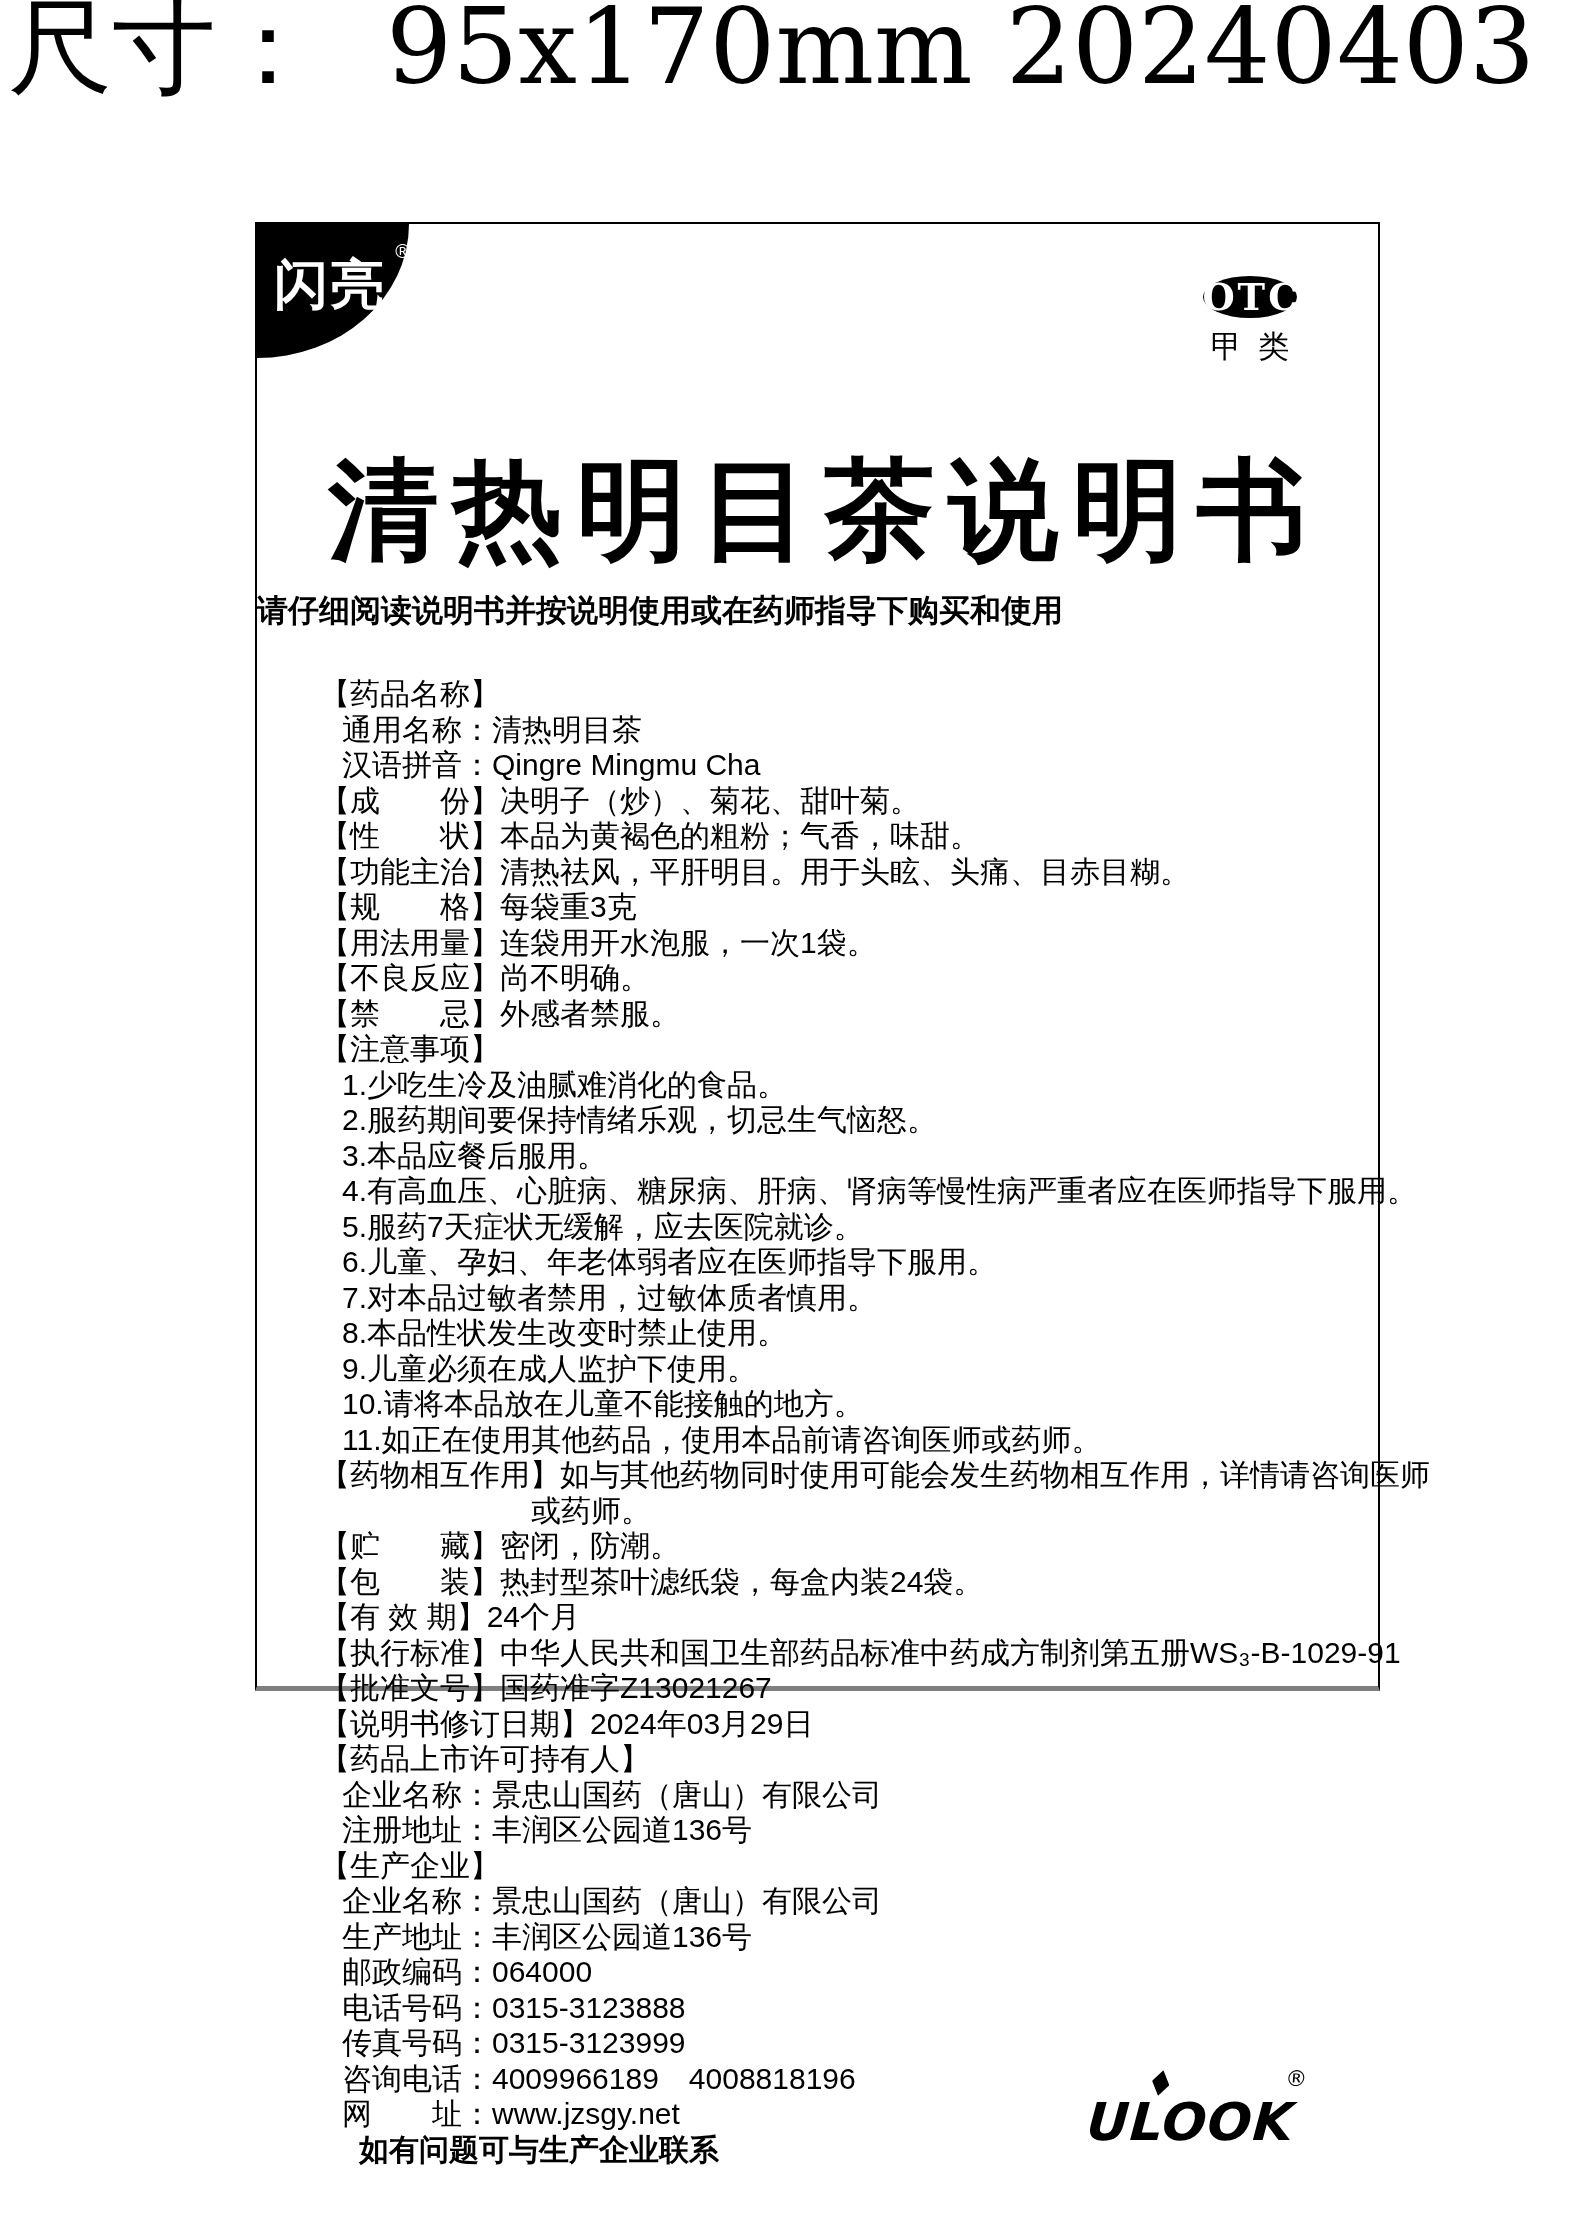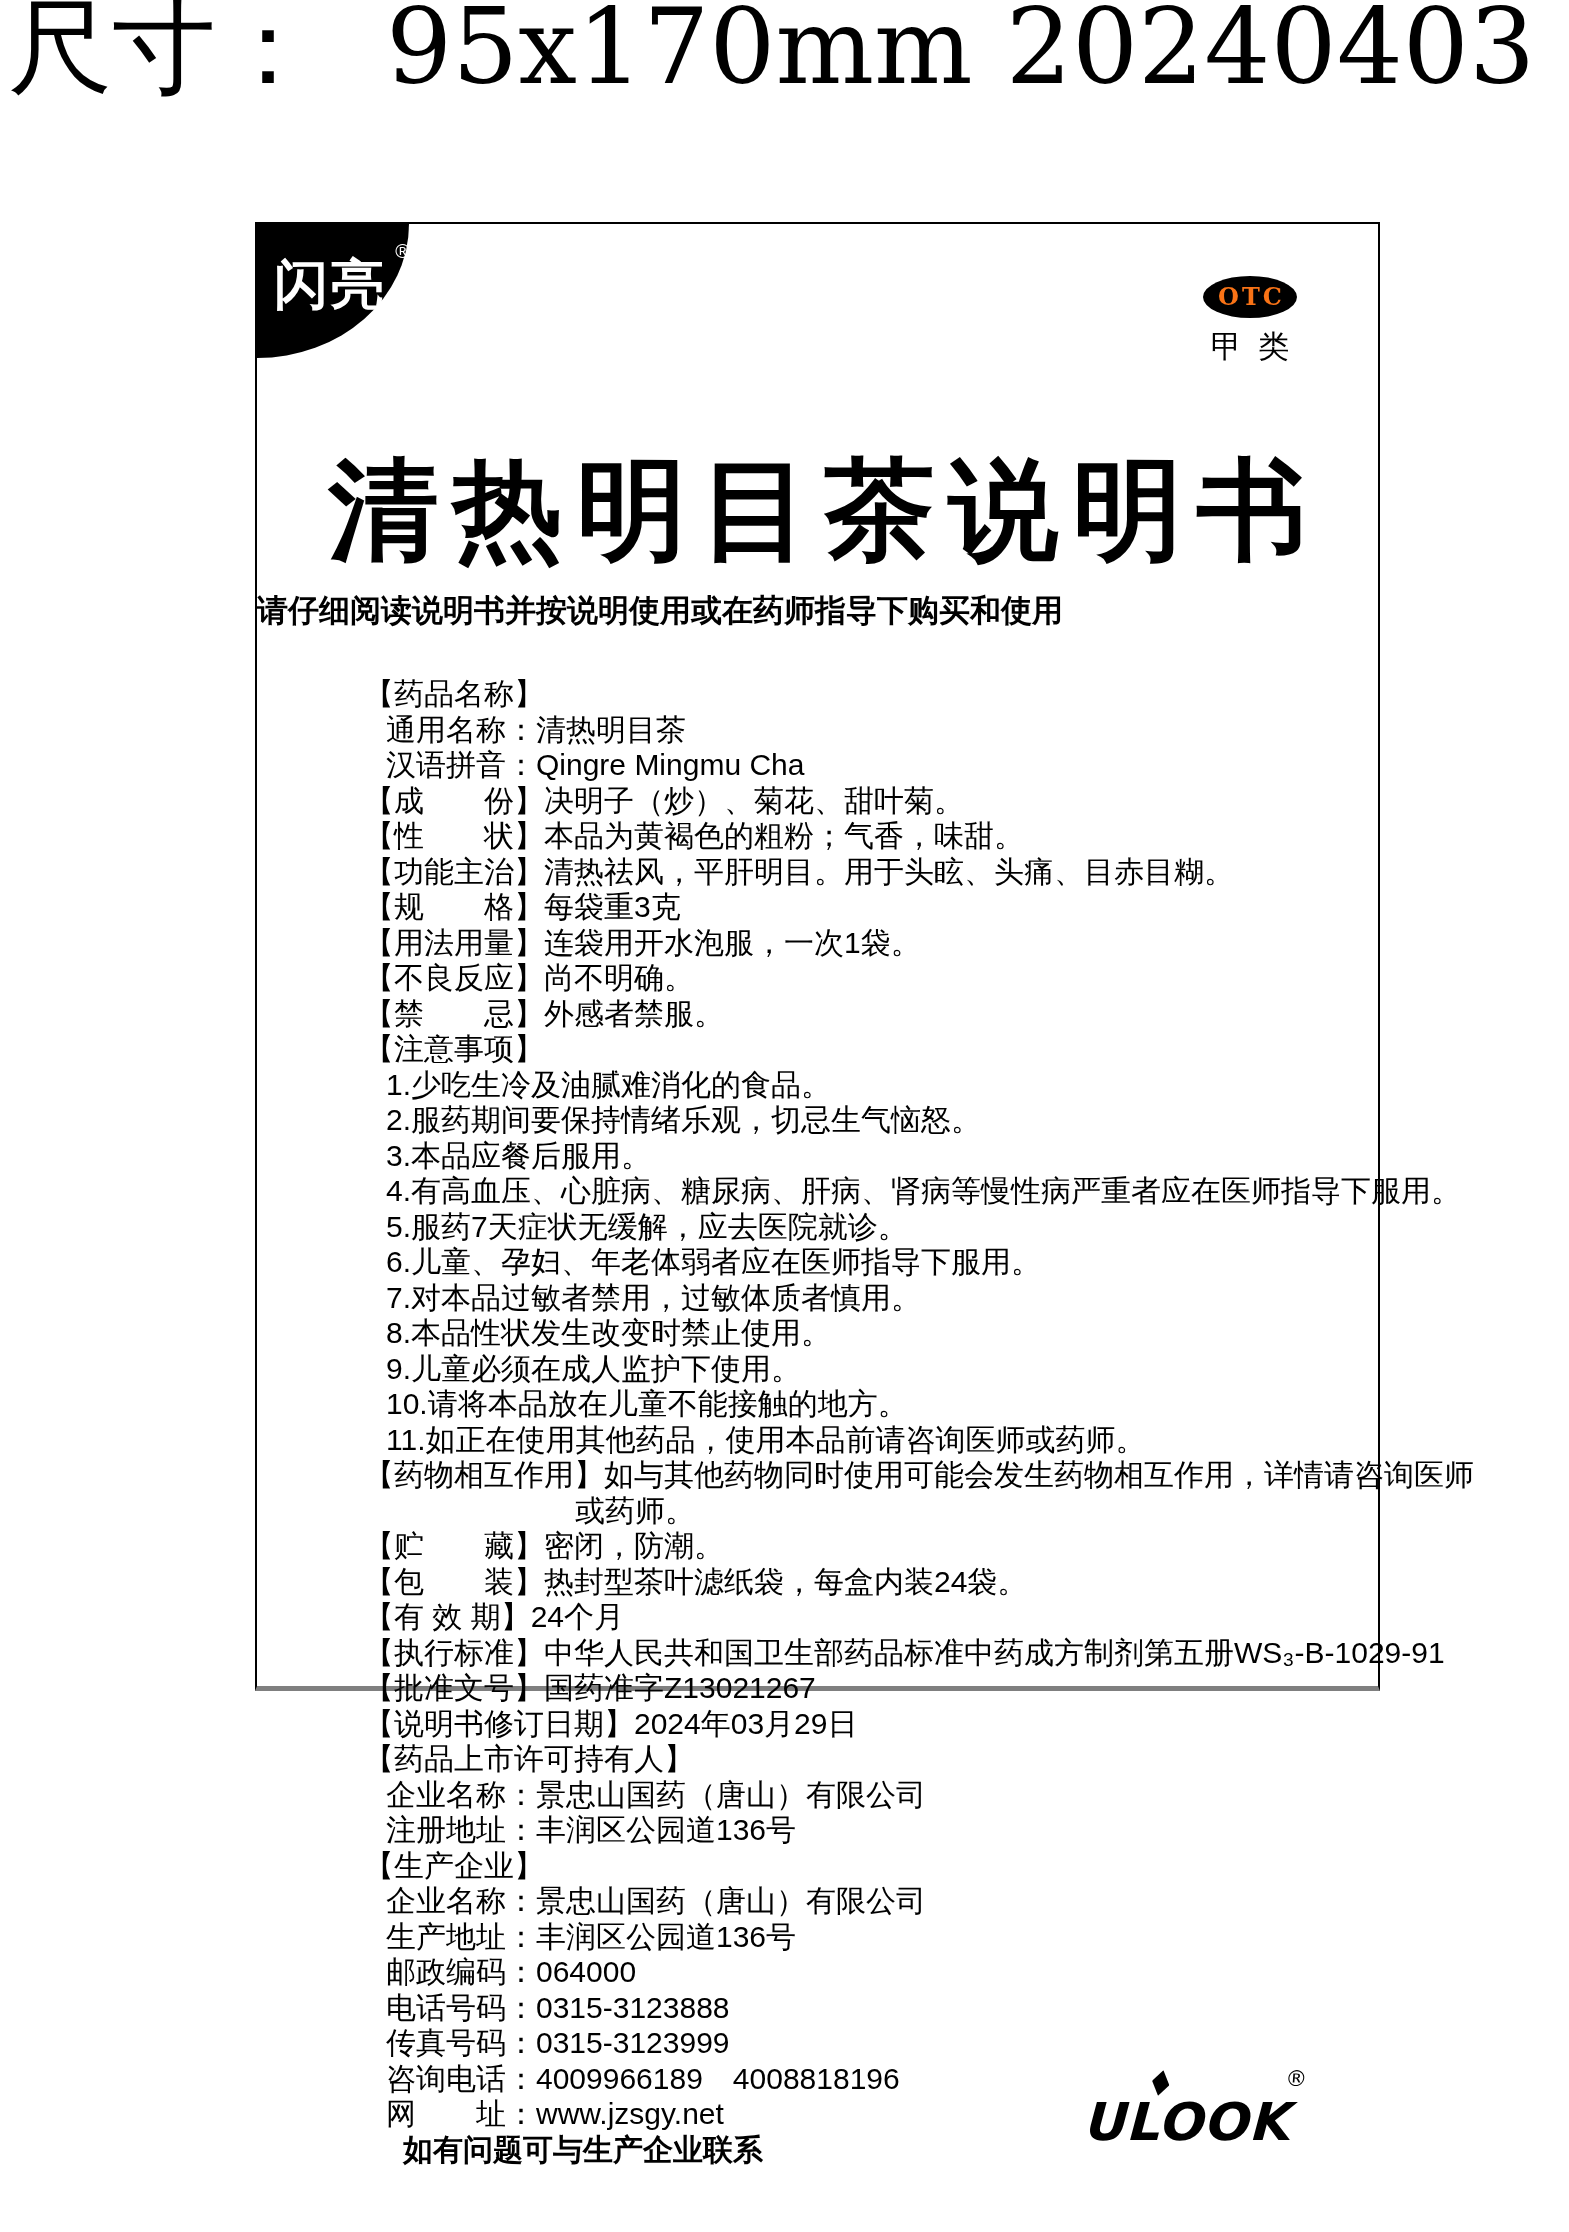--- a/index.html
+++ b/index.html
@@ -34,42 +34,41 @@
   .brand-reg{
     position:absolute;right:-24px;top:-16px;font-size:20px;font-weight:normal;
     letter-spacing:0;color:#fff;
   }
   
   .otc-badge{
     position:absolute;left:946px;top:52px;width:94px;height:42px;background:#000;
     border-radius:50%;display:flex;align-items:center;justify-content:center;
   }
   .otc-badge span{
-    color:#f97316;font-family:"DejaVu Serif","Liberation Serif",serif;
-    font-size:24px;font-weight:bold;letter-spacing:3px;text-indent:3px;line-height:1;
+    color:#ffffff;font-family:"DejaVu Serif","Liberation Serif",serif;
+    font-size:37px;font-weight:bold;letter-spacing:3px;text-indent:3px;line-height:1;
   }
   .otc-class{
     position:absolute;left:930px;top:102px;width:126px;text-align:center;
     font-size:31px;letter-spacing:4px;text-indent:4px;white-space:pre;
   }
   
   .title{
     position:absolute;left:0;top:228px;width:100%;text-align:center;
     font-family:"DejaVu Serif","Liberation Serif",serif;font-weight:bold;
     font-size:110px;line-height:1.05;letter-spacing:14px;text-indent:14px;white-space:nowrap;
   }
   .subtitle{
     position:absolute;left:0;top:366px;width:100%;text-align:left;
     font-size:31px;font-weight:bold;white-space:nowrap;
   }
   
   .body-text{
     position:absolute;left:0;top:452px;width:100%;
     font-size:30px;
-    padding-left:44px;
   }
   .body-text .line{
     height:35.5px;line-height:35.5px;white-space:pre;overflow:visible;
   }
   .body-text .l{padding-left:63px;}
   .body-text .d{padding-left:85px;}
   .body-text .c{padding-left:274px;}
   .body-text .n{padding-left:63px;font-weight:bold;margin-left:39px;}
   
   .ulook{

